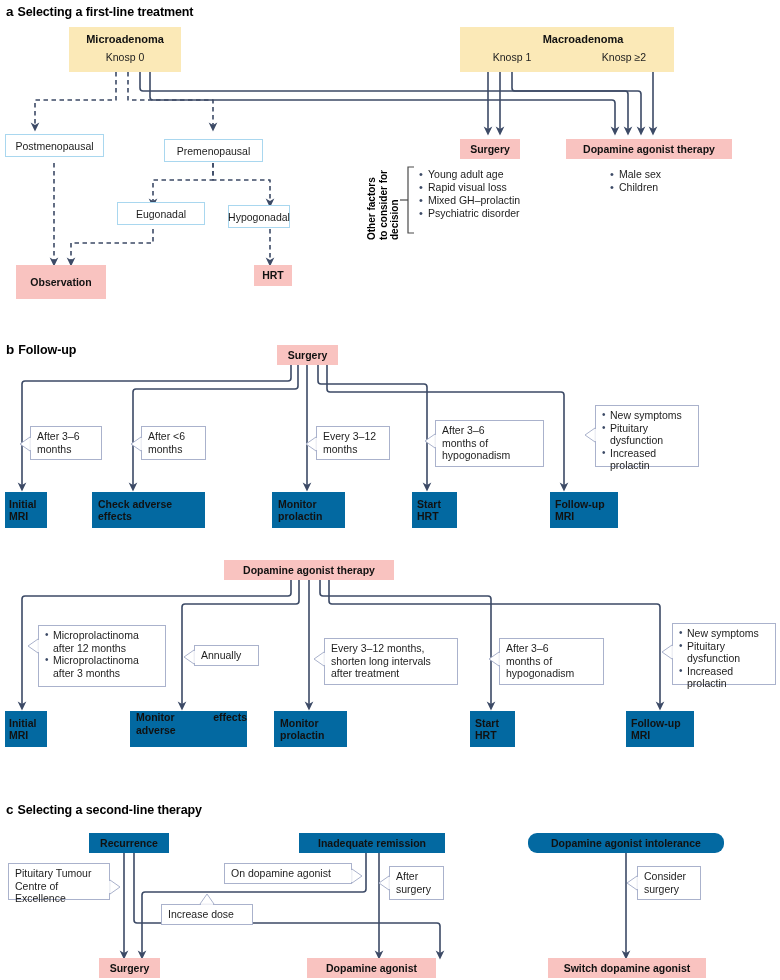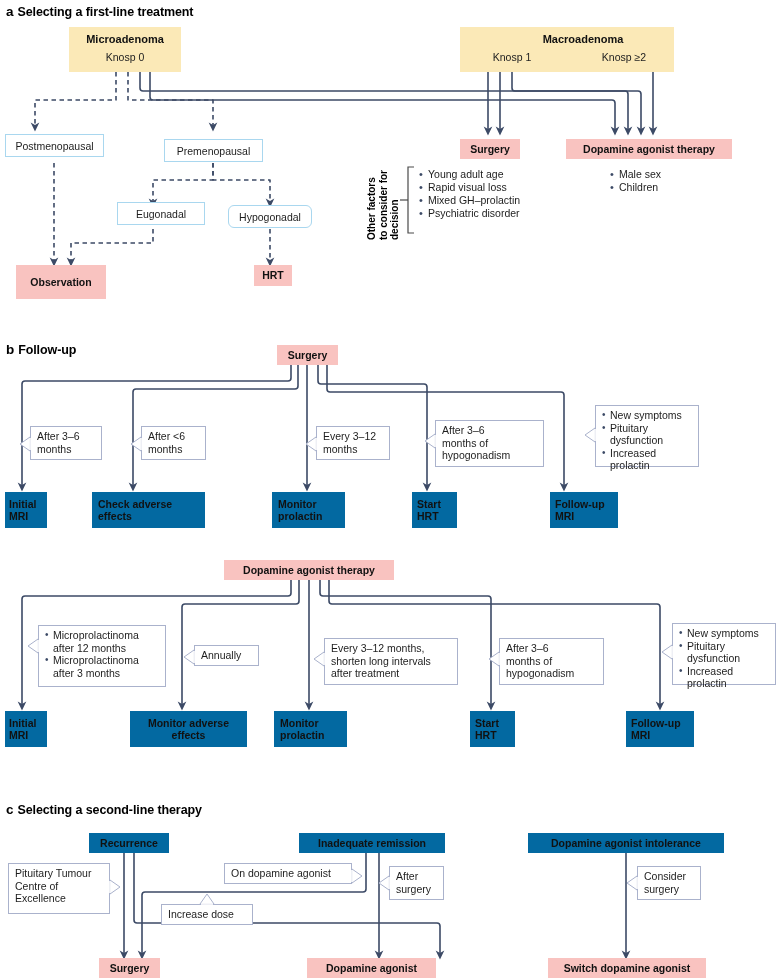--- a/index.html
+++ b/index.html
@@ -121,21 +121,21 @@
 
 <div class="hdrbox" style="left:460px;top:27px;width:214px;height:45px;">
   <div class="node-title" style="position:absolute;left:0;right:0;top:6px;margin-left:32px;">Macroadenoma</div>
   <div class="node-sub" style="position:absolute;left:12px;top:24px;width:80px;">Knosp 1</div>
   <div class="node-sub" style="position:absolute;right:10px;top:24px;width:80px;">Knosp ≥2</div>
 </div>
 
 <div class="obox" style="left:5px;top:134px;width:99px;height:23px;">Postmenopausal</div>
 <div class="obox" style="left:164px;top:139px;width:99px;height:23px;">Premenopausal</div>
 <div class="obox" style="left:117px;top:202px;width:88px;height:23px;">Eugonadal</div>
-<div class="obox" style="left:228px;top:205px;width:84px;height:23px;border-radius:6px;">Hypogonadal</div>
+<div class="obox" style="left:228px;top:205px;width:62px;height:23px;">Hypogonadal</div>
 
 <div class="chip pink center" style="left:16px;top:265px;width:90px;height:34px;">Observation</div>
 <div class="chip pink center" style="left:254px;top:265px;width:38px;height:21px;">HRT</div>
 
 <div class="chip pink center" style="left:460px;top:139px;width:60px;height:20px;">Surgery</div>
 <div class="chip pink center" style="left:566px;top:139px;width:166px;height:20px;">Dopamine agonist therapy</div>
 
 <div class="vlabel" style="left:366px;top:240px;">
   <div>Other factors</div>
   <div>to consider for</div>
@@ -235,21 +235,21 @@
     <li>New symptoms</li>
     <li>Pituitary dysfunction</li>
     <li>Increased prolactin</li>
   </ul>
 </div>
 
 <div class="chip yellow" style="left:5px;top:711px;width:42px;height:36px;flex-direction:column;justify-content:center;align-items:flex-start;padding-left:4px;">
   <span>Initial</span>
   <span>MRI</span>
 </div>
-<div class="chip yellow" style="left:130px;top:711px;width:117px;height:36px;flex-direction:column;justify-content:center;align-items:center;padding-left:0;">
+<div class="chip yellow" style="left:130px;top:711px;width:117px;height:36px;justify-content:center;align-items:flex-start;padding-left:6px;">
   <span>Monitor adverse</span>
   <span>effects</span>
 </div>
 <div class="chip yellow" style="left:274px;top:711px;width:73px;height:36px;flex-direction:column;justify-content:center;align-items:flex-start;padding-left:6px;">
   <span>Monitor</span>
   <span>prolactin</span>
 </div>
 <div class="chip yellow" style="left:470px;top:711px;width:45px;height:36px;flex-direction:column;justify-content:center;align-items:flex-start;padding-left:5px;">
   <span>Start</span>
   <span>HRT</span>
@@ -258,23 +258,23 @@
   <span>Follow-up</span>
   <span>MRI</span>
 </div>
 
 <div class="sec-head" style="left:6px;top:802px;">
   <span class="letter">c</span><span>Selecting a second-line therapy</span>
 </div>
 
 <div class="chip yellow center" style="left:89px;top:833px;width:80px;height:20px;">Recurrence</div>
 <div class="chip yellow center" style="left:299px;top:833px;width:146px;height:20px;">Inadequate remission</div>
-<div class="chip yellow center" style="left:528px;top:833px;width:196px;height:20px;">Dopamine agonist intolerance</div>
-
-<div class="callout" style="left:8px;top:863px;width:102px;height:51px;">
+<div class="chip yellow center" style="left:528px;top:833px;width:196px;height:20px;border-radius:9px;">Dopamine agonist intolerance</div>
+
+<div class="callout" style="left:8px;top:863px;width:102px;height:37px;">
   <div>Pituitary Tumour</div>
   <div>Centre of</div>
   <div>Excellence</div>
 </div>
 <div class="callout" style="left:224px;top:863px;width:128px;height:21px;display:flex;align-items:center;">
   <div>On dopamine agonist</div>
 </div>
 <div class="callout" style="left:389px;top:866px;width:55px;height:34px;">
   <div>After</div>
   <div>surgery</div>

